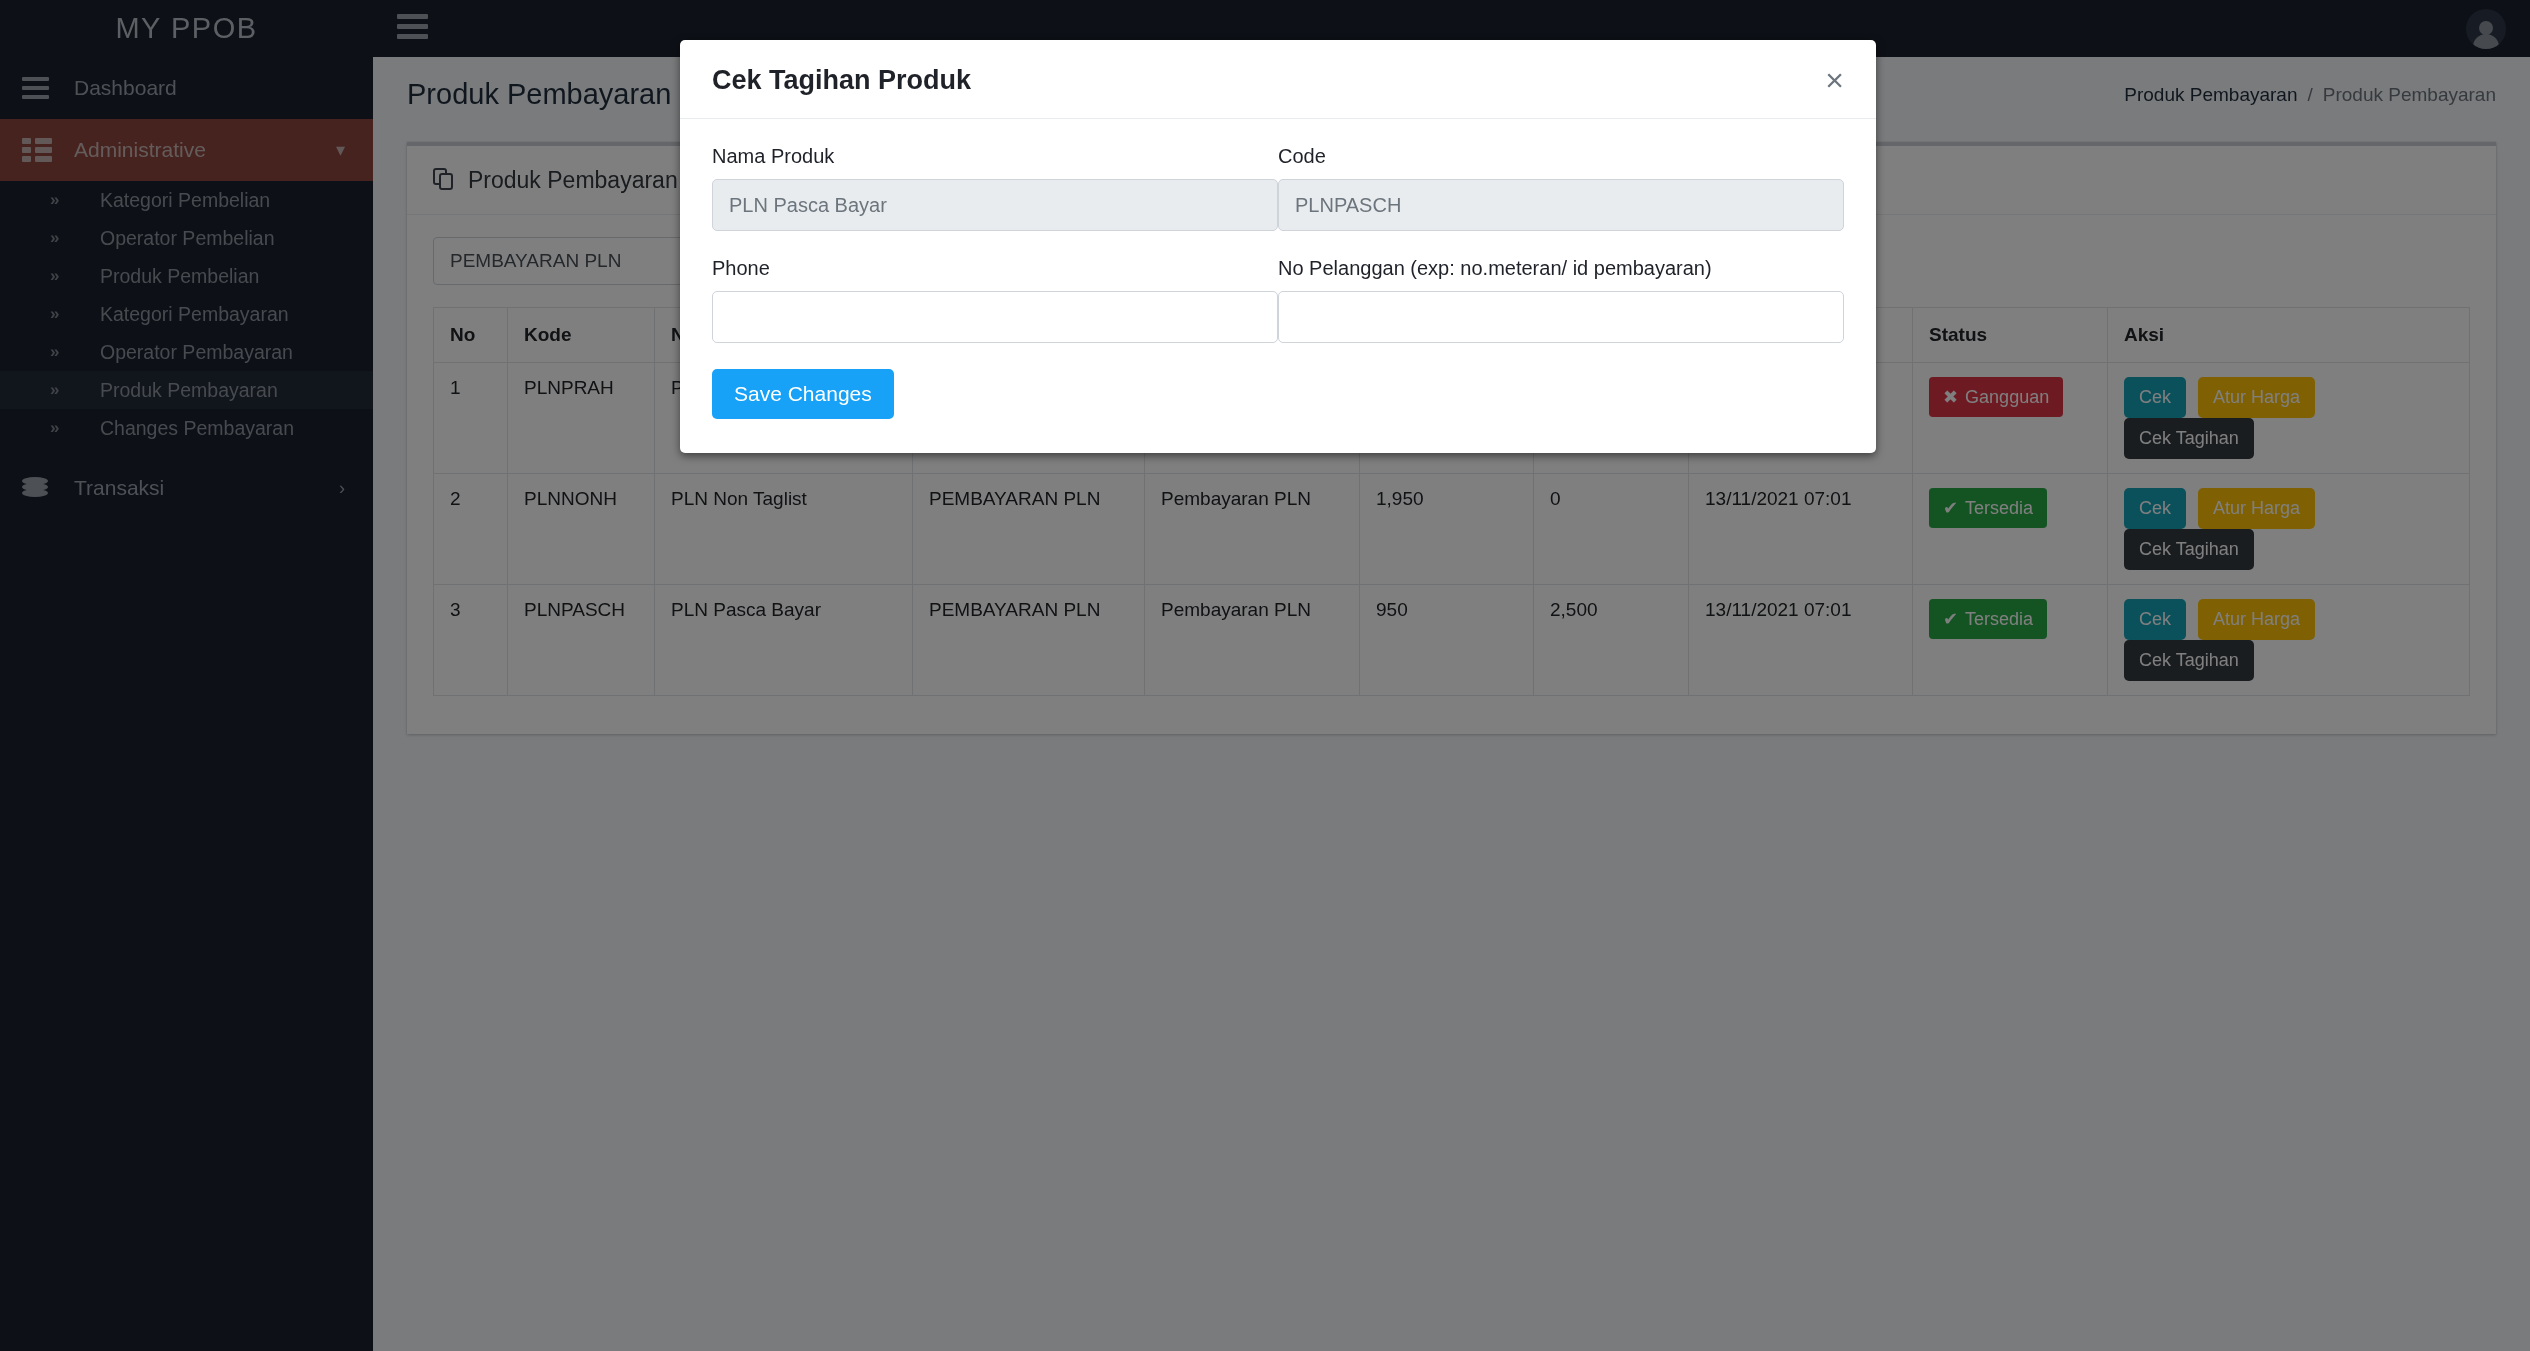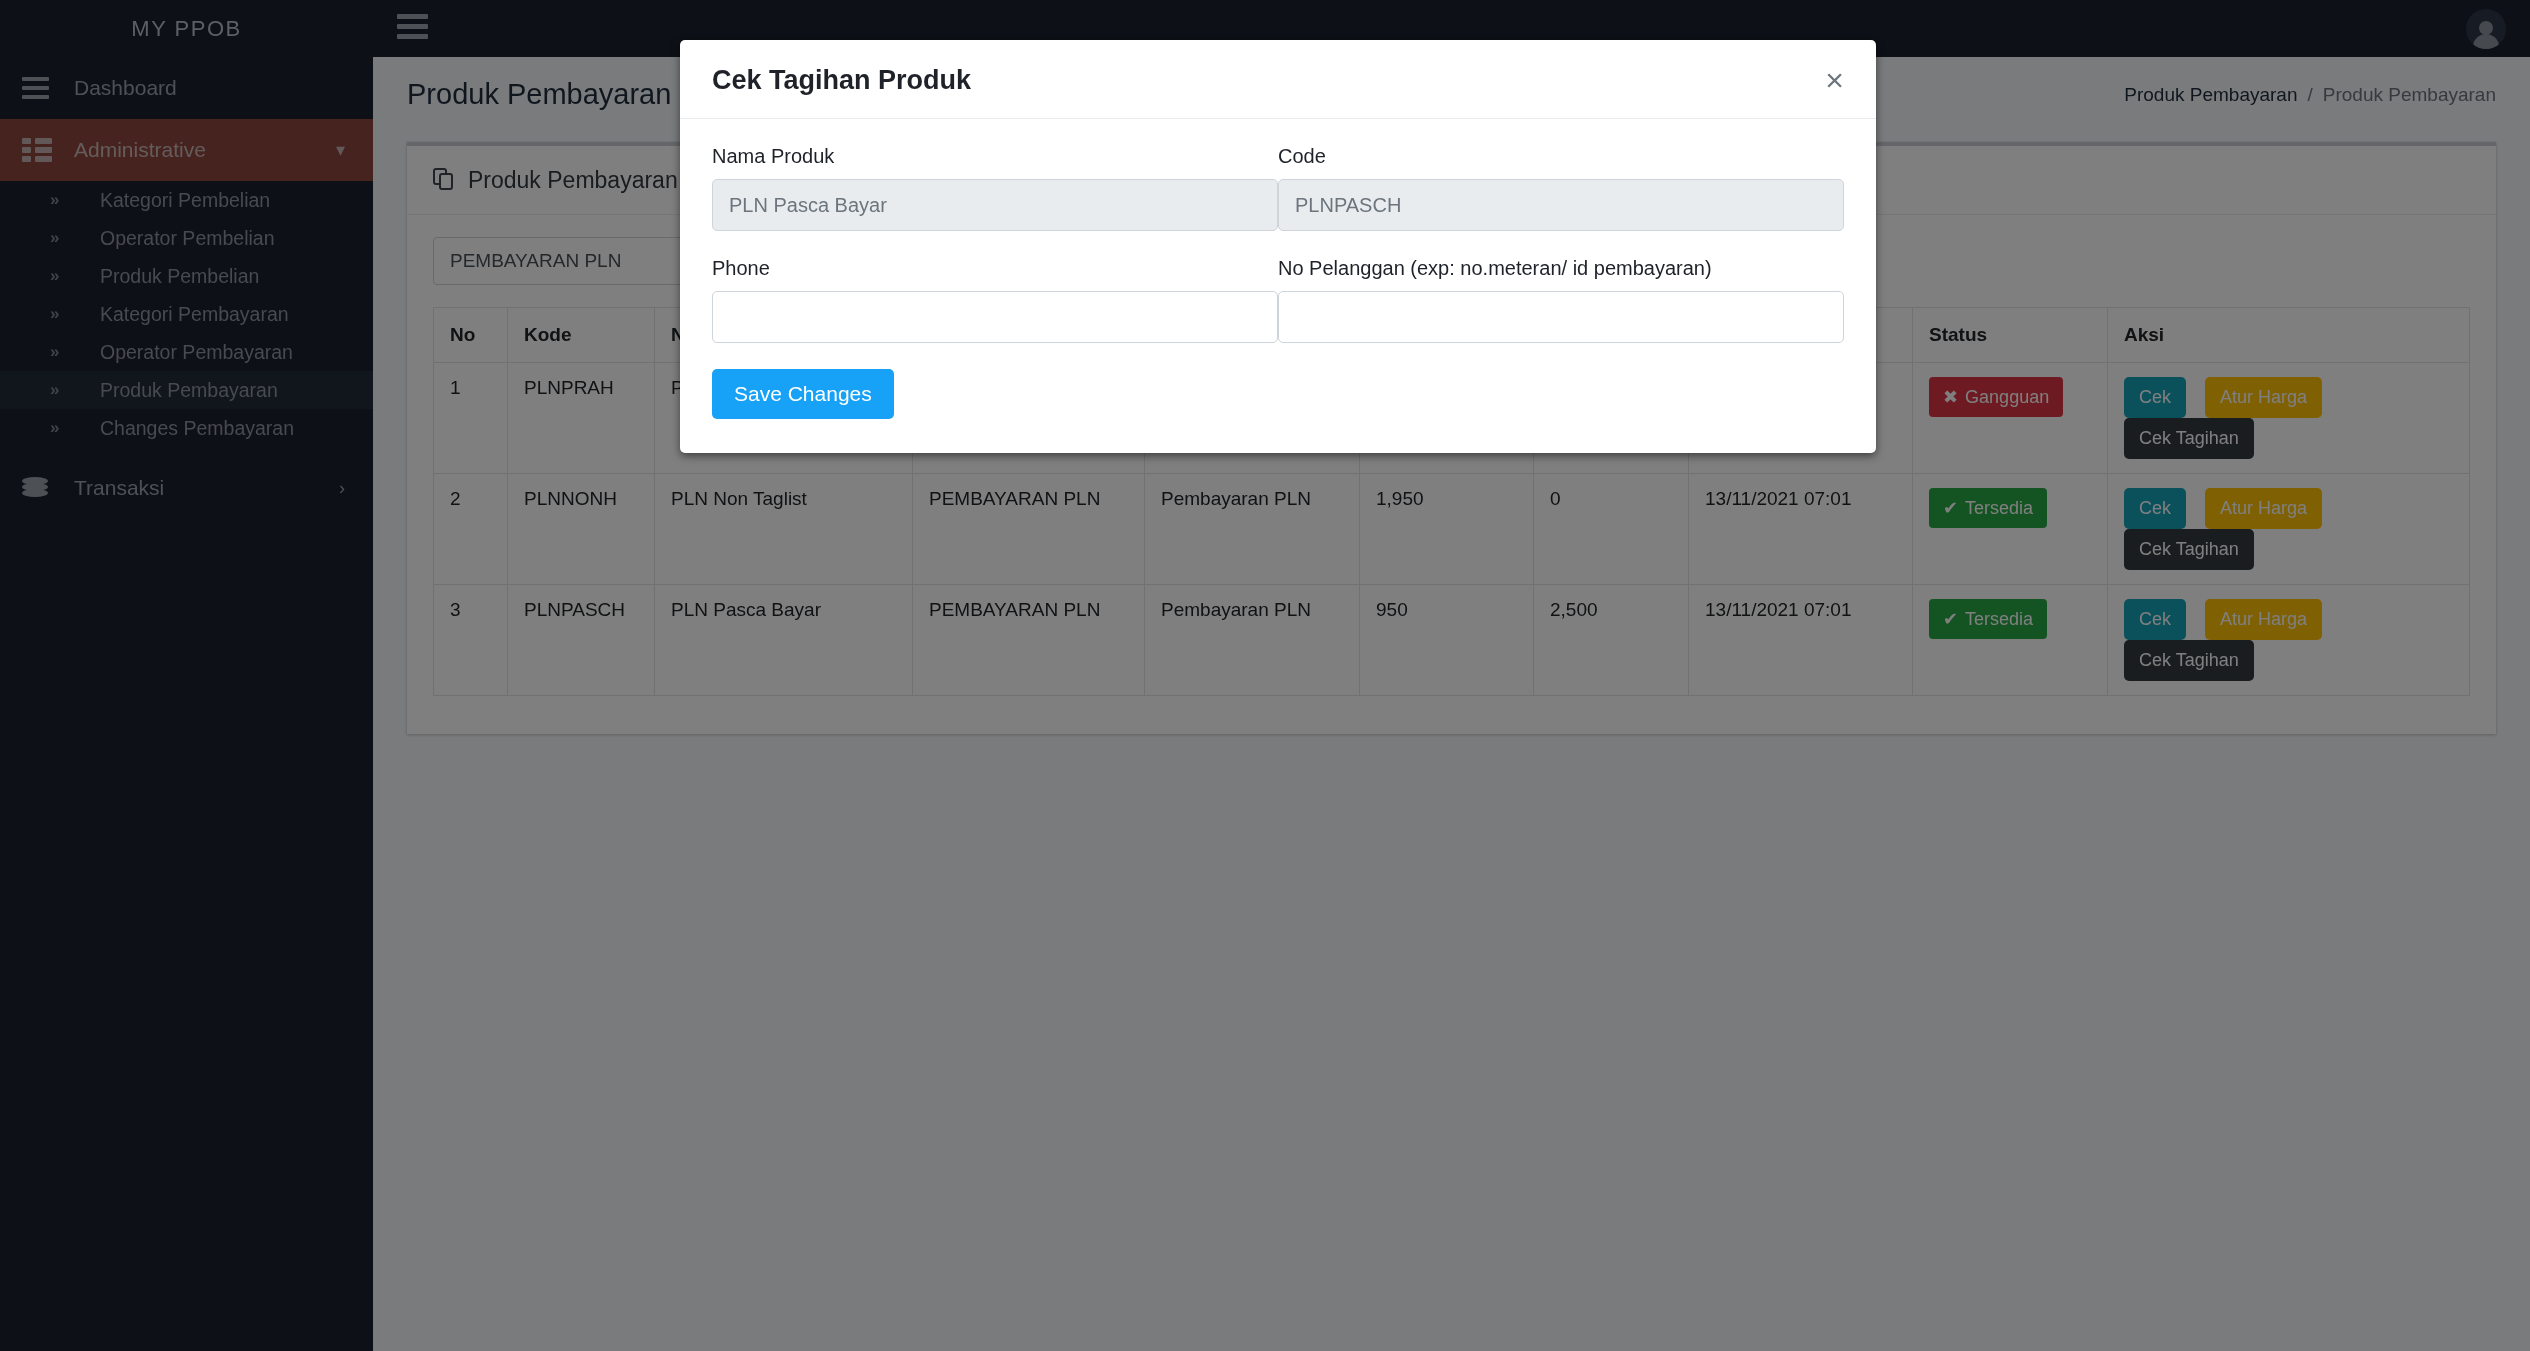--- a/index.html
+++ b/index.html
@@ -14,21 +14,21 @@
   #sidebar {
     position: absolute; left: 0; top: 0;
     width: 373px; height: 1351px;
     background: #1a202c;
     z-index: 5;
   }
   #brand {
     height: 57px;
     display: flex; align-items: center; justify-content: center;
     color: #b9bfc7;
-    font-size: 22px;
+    font-size: 29px;
     letter-spacing: 1.5px;
     font-weight: 300;
   }
   .nav-item {
     display: flex; align-items: center;
     height: 62px;
     padding: 0 28px 0 22px;
     color: #9aa1ab;
     font-size: 21px;
     cursor: pointer;
@@ -202,21 +202,21 @@
   .badge.err    { background: #dc3545; }
 
   .btn {
     display: inline-block;
     padding: 10px 15px;
     border-radius: 5px;
     font-size: 18px;
     color: #fff;
     border: none;
     cursor: pointer;
-    margin-right: 19px;
+    margin-right: 12px;
   }
   .btn-info  { background: #17a2b8; }
   .btn-warn  { background: #ffc107; color: #fff; }
   .btn-dark  { background: #343a40; }
 
   
   #overlay {
     position: absolute; left: 0; top: 0;
     width: 2530px; height: 1351px;
     background: rgba(0,0,0,0.5);

